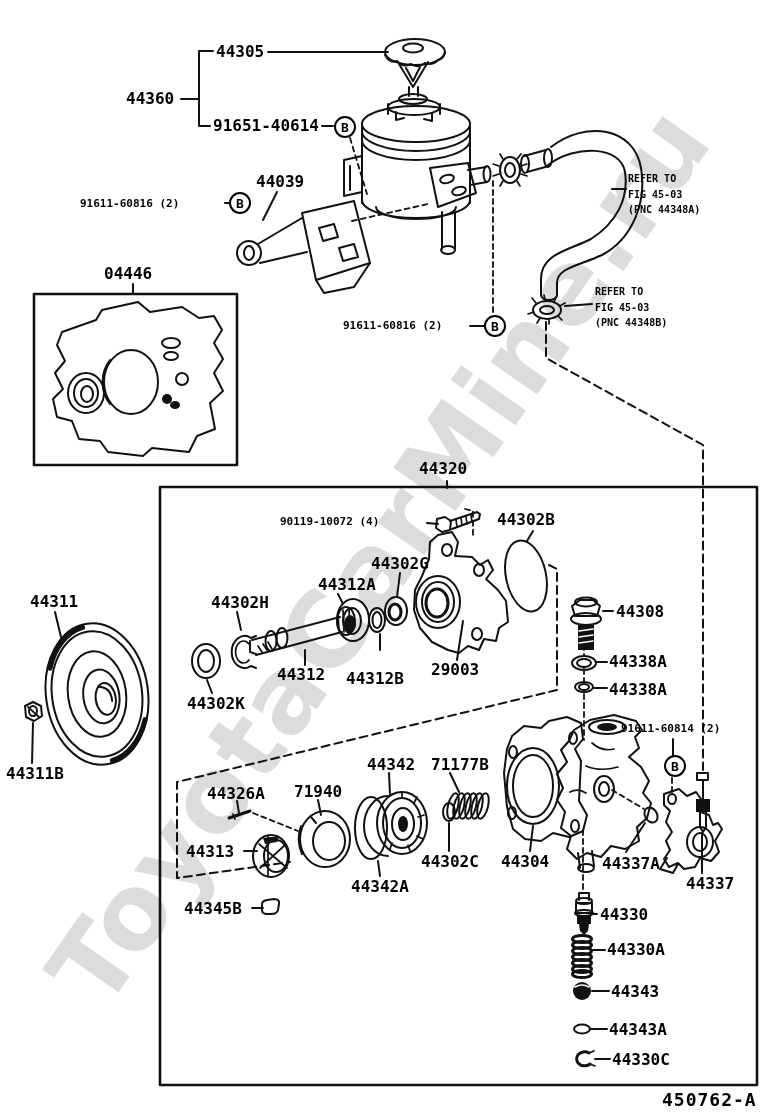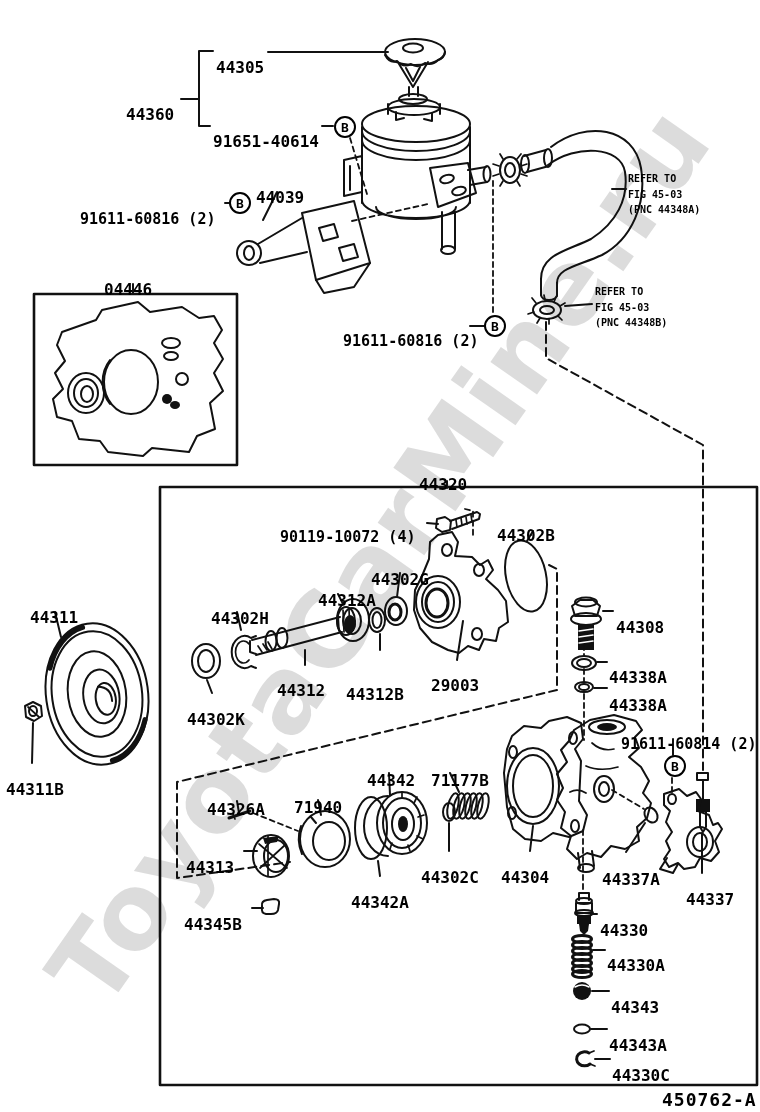--- a/index.html
+++ b/index.html
@@ -11,22 +11,22 @@
   svg.art{position:absolute;left:0;top:0;}
   svg.art *{stroke:#111;stroke-width:2;fill:none;stroke-linecap:round;stroke-linejoin:round;}
   svg.art .fill{fill:#111;stroke:none;}
   svg.art .thin{stroke-width:1.7;}
   svg.art .sw3{stroke-width:3;}
   svg.art .sw5{stroke-width:5;}
   svg.art .box{stroke-width:2.6;}
   svg.art .dash{stroke-dasharray:8 5;}
   svg.art .dash2{stroke-dasharray:5 4;stroke-width:1.8;}
   svg.art .wline{stroke:#fff;stroke-width:1.5;}
-  .lbl{position:absolute;font-size:16px;font-weight:bold;color:#000;line-height:17px;white-space:pre;margin-top:16px;}
-  .lbl.sm{font-size:15px;}
+  .lbl{position:absolute;font-size:16px;font-weight:bold;color:#000;line-height:17px;white-space:pre;}
+  .lbl.sm{font-size:11px;}
   .note{position:absolute;font-size:10px;font-weight:bold;color:#000;line-height:15.5px;white-space:pre;}
   .bmark{position:absolute;width:18px;height:18px;border:2px solid #000;border-radius:50%;
          display:flex;align-items:center;justify-content:center;font-size:13px;font-weight:bold;color:#000;
          background:#fff;}
   .code{position:absolute;font-size:18px;font-weight:bold;color:#000;letter-spacing:1px;}
 </style>
 </head>
 <body>
 
 <div class="stage">

